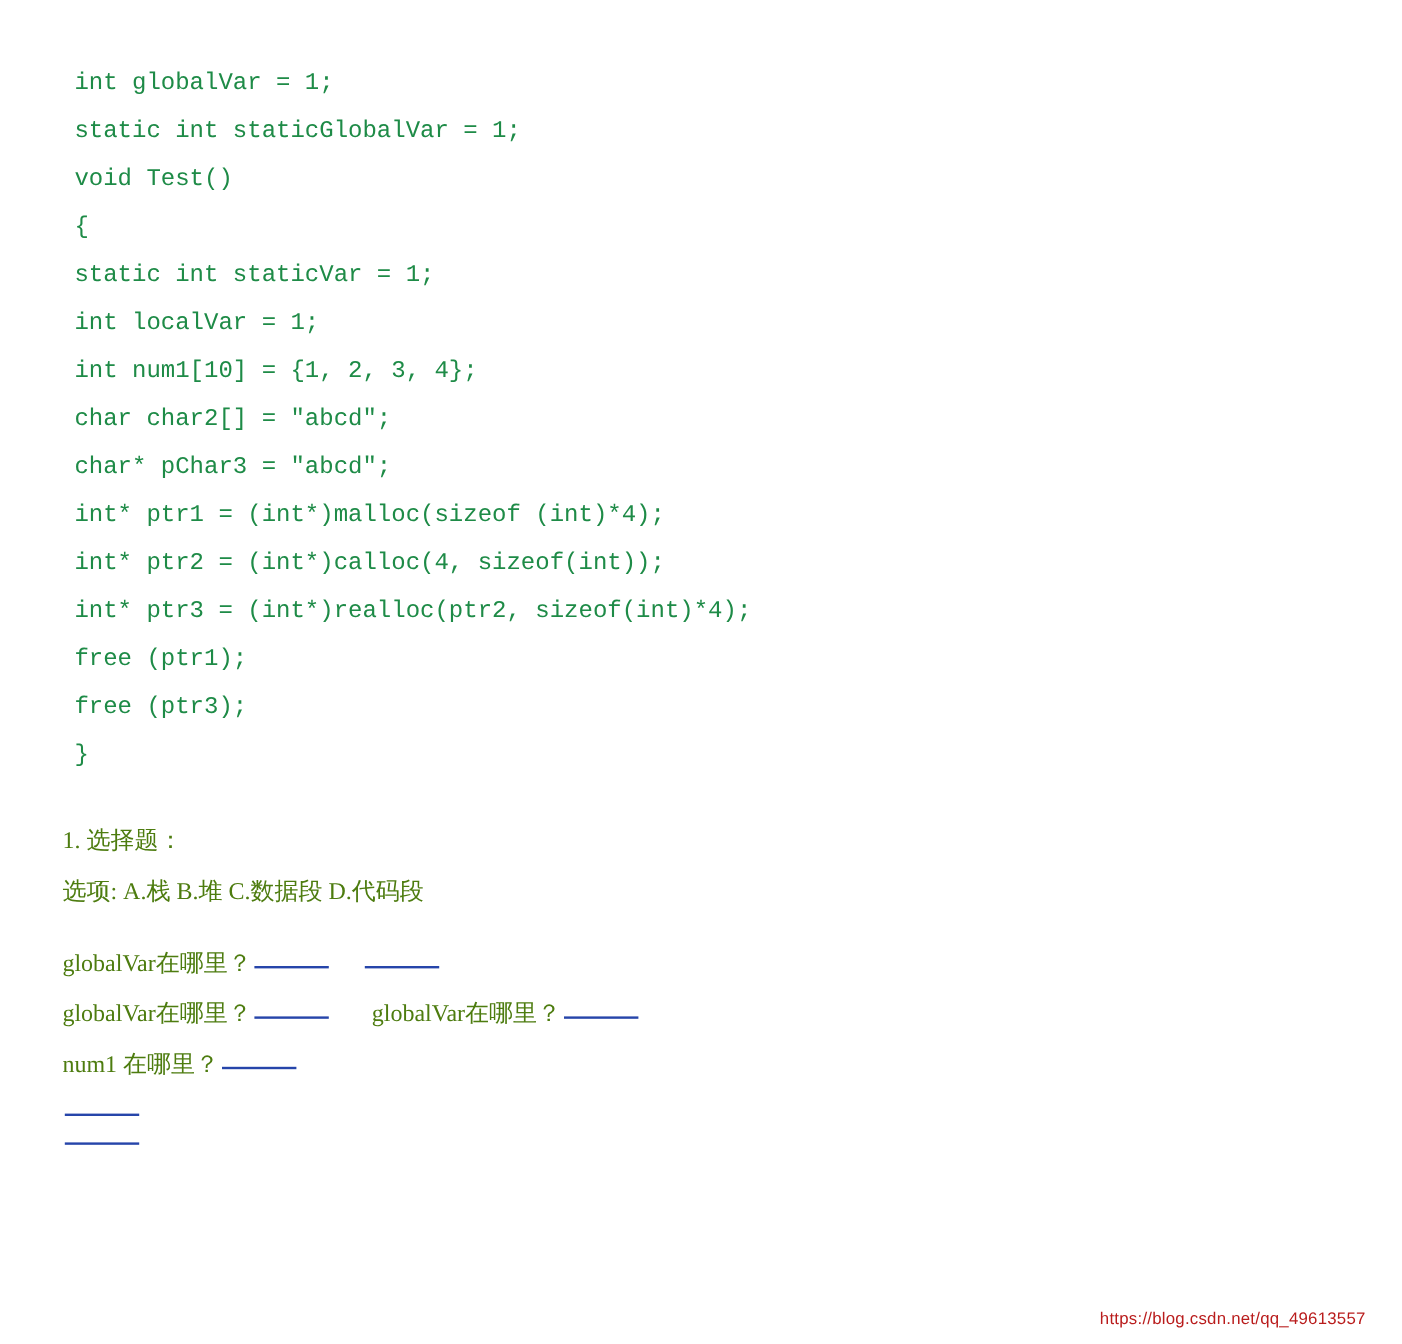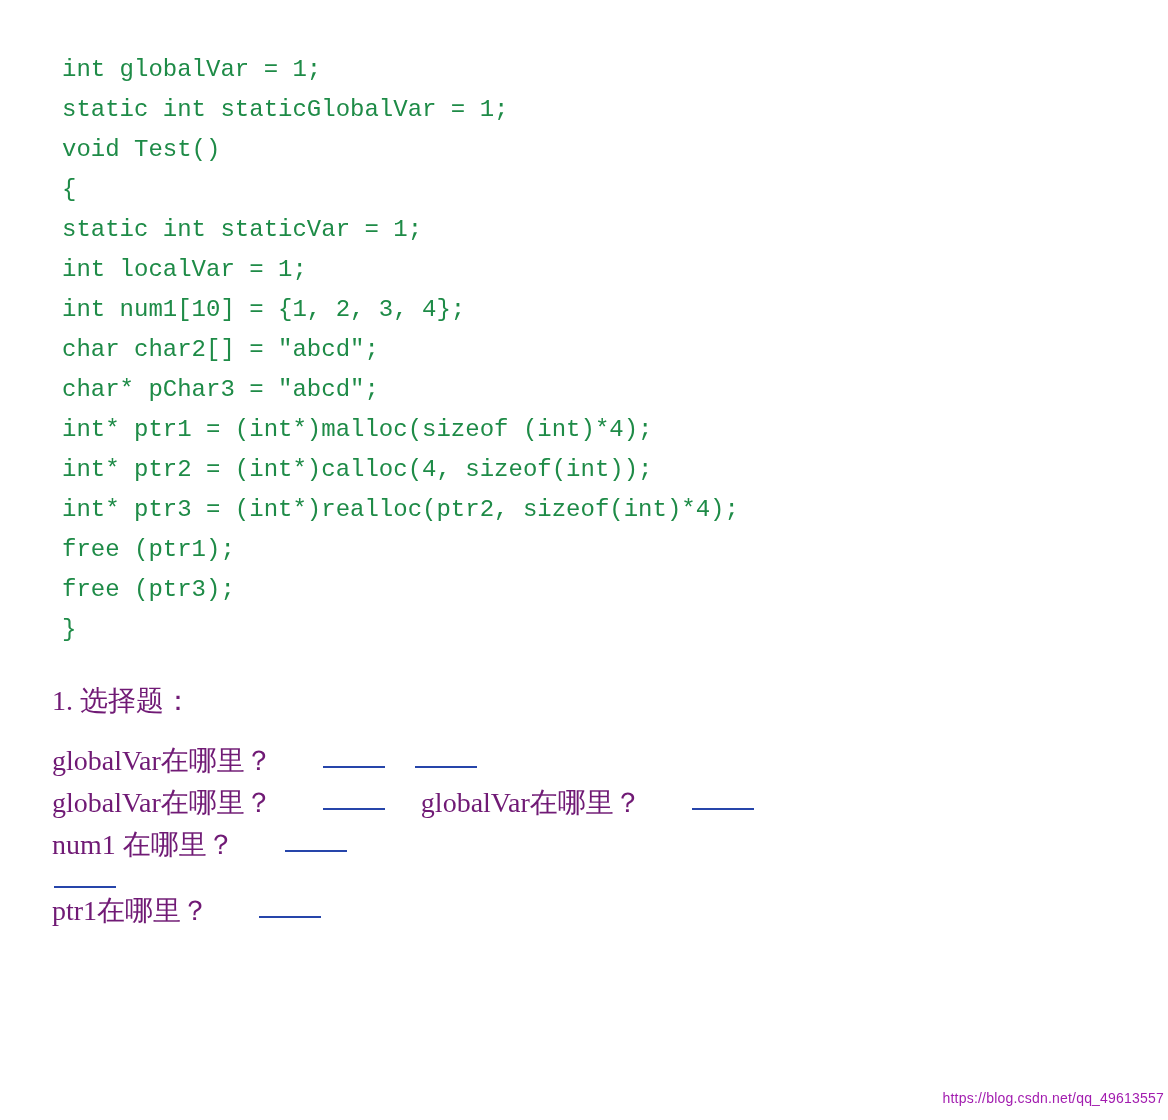--- a/index.html
+++ b/index.html
@@ -8,59 +8,58 @@
       background: #ffffff;
       font-family: "SimSun", "宋体", serif;
       width: 1168px;
       height: 1120px;
       position: relative;
       overflow: hidden;
     }
     .code-block {
       padding: 10px 0 0 62px;
       font-family: "Courier New", "SimSun", monospace;
-      font-size: 24px;
+      font-size: 20px;
       line-height: 40px;
       color: #1e8b47;
       white-space: pre;
     }
     .question-block {
       padding: 30px 0 0 52px;
       font-family: "SimSun", "宋体", serif;
-      font-size: 28px;
+      font-size: 20px;
       line-height: 42px;
-      color: #701a75;
+      color: #4d7c0f;
     }
     .q-row {
       display: flex;
       align-items: baseline;
     }
     .q-item {
       display: inline-flex;
       align-items: baseline;
       margin-right: 0;
-      gap: 48px;
     }
     .blank {
       display: inline-block;
       width: 62px;
       border-bottom: 2px solid #2645aa;
       margin-left: 2px;
       height: 22px;
       vertical-align: baseline;
       position: relative;
       top: -2px;
     }
     .gap-sm { width: 28px; display: inline-block; }
     .gap-md { width: 36px; display: inline-block; }
     .watermark {
       position: absolute;
-      right: 4px;
+      right: 30px;
       bottom: 14px;
-      color: #a21caf;
+      color: #b91c1c;
       font-family: Arial, sans-serif;
       font-size: 14px;
       letter-spacing: 0.2px;
     }
     .col-left { width: 300px; text-align: center; }
   </style>
 </head>
 <body>
 
 <div class="code-block">
@@ -76,20 +75,21 @@
 <span>int* ptr1 = (int*)malloc(sizeof (int)*4);</span>
 <span>int* ptr2 = (int*)calloc(4, sizeof(int));</span>
 <span>int* ptr3 = (int*)realloc(ptr2, sizeof(int)*4);</span>
 <span>free (ptr1);</span>
 <span>free (ptr3);</span>
 <span>}</span>
 </div>
 
 <div class="question-block">
   <div>1. 选择题：</div>
+  <div>选项: A.栈  B.堆  C.数据段  D.代码段</div>
   <div style="height:18px"></div>
 
   <div class="q-row">
     <span class="q-item">
       <span>globalVar在哪里？</span>
       <span class="blank"></span>
     </span>
     <span class="gap-sm"></span>
     <span class="q-item">
       <span class="blank"></span>
@@ -118,19 +118,18 @@
   <div class="q-row" style="align-items:flex-start">
     <span class="q-item col-left">
       <span class="blank"></span>
     </span>
     <span style="width:28px;display:inline-block"></span>
   </div>
 
 
   <div class="q-row">
     <span class="q-item">
-      <span>ptr1在哪里？</span>
       <span class="blank"></span>
     </span>
   </div>
 </div>
 
 <div class="watermark">https://blog.csdn.net/qq_49613557</div>
 
 </body></html>

